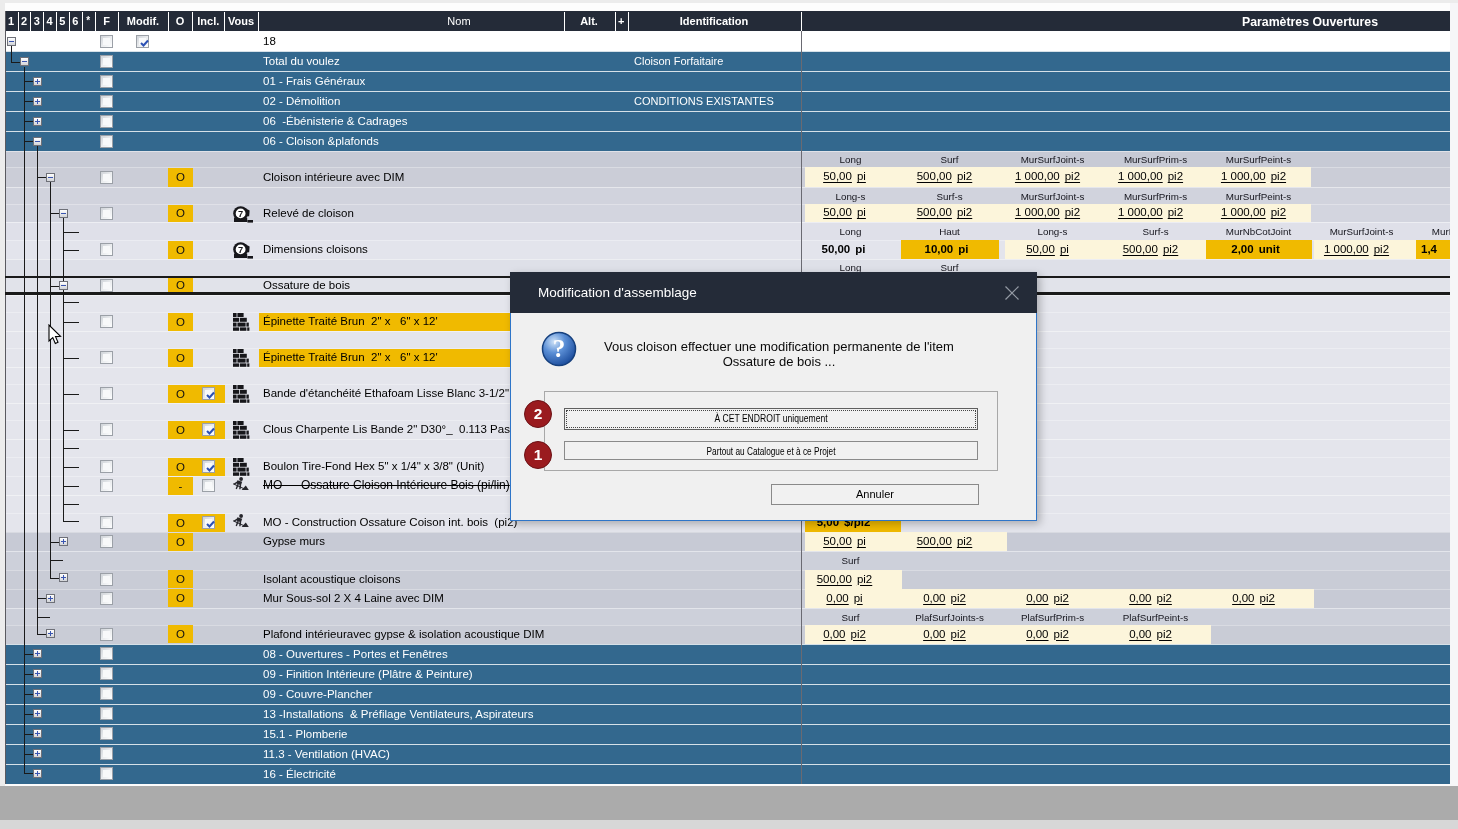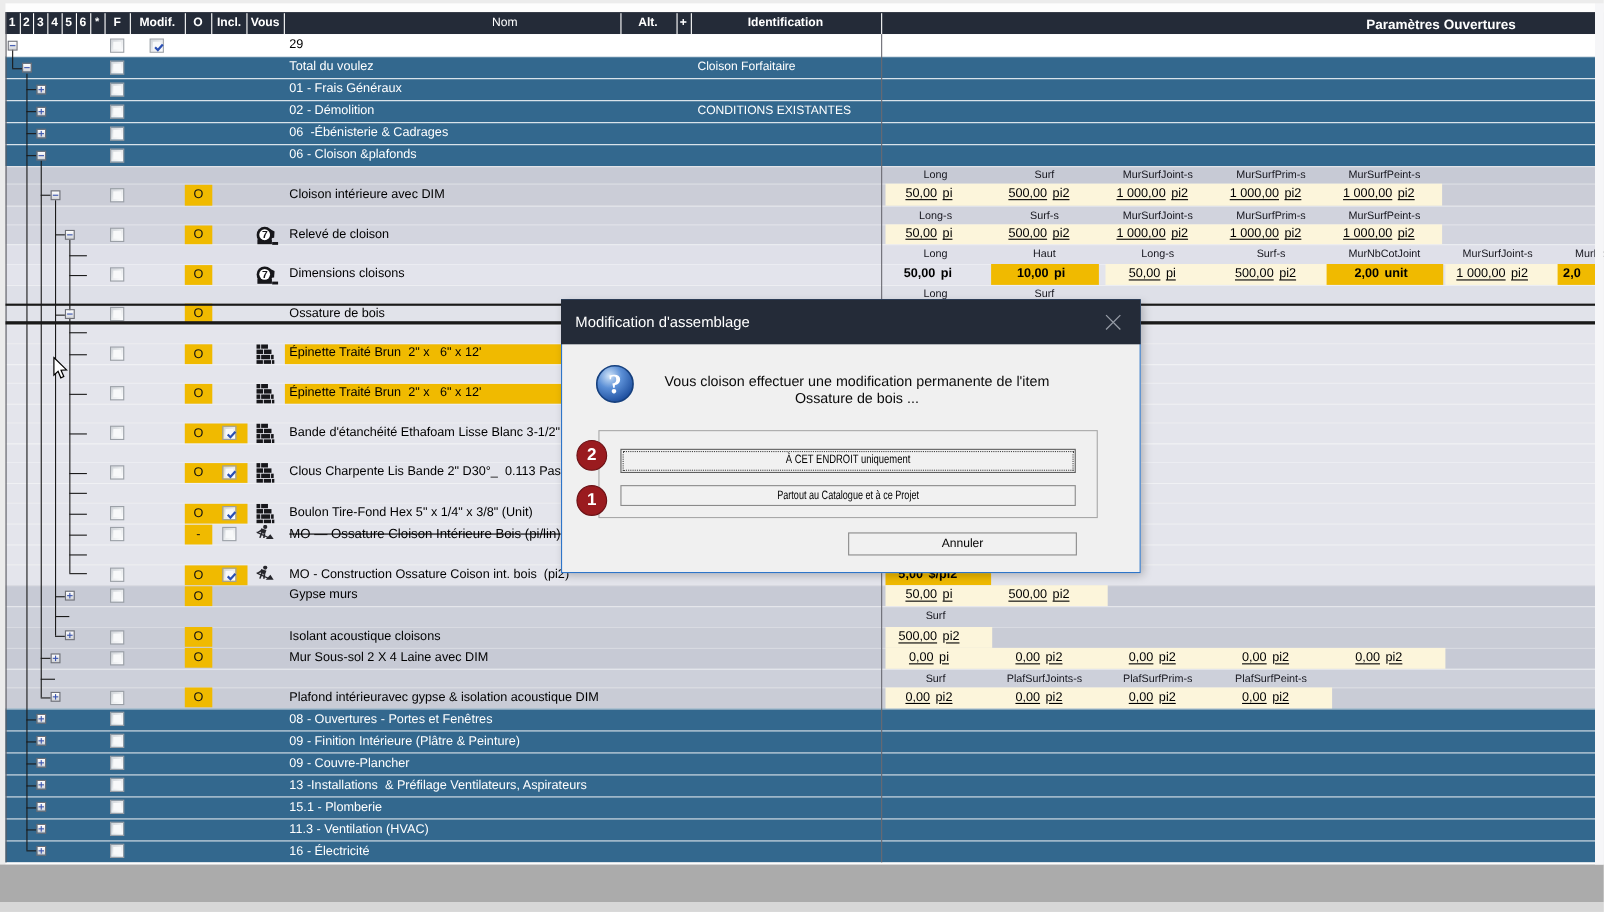--- a/index.html
+++ b/index.html
@@ -482,21 +482,21 @@
         <circle cx="8.1" cy="2" r="1.9"></circle>
         <path d="M4.4 3.2 L9.2 4.8 L8 8.2 L3.8 6.8 Z"></path>
         <path d="M4.6 6.4 L2.6 11.8 L3.9 12.2 L5.8 7.6 Z"></path>
         <path d="M6.6 7.6 L6.2 12.2 L7.6 12.2 L8.2 8.2 Z"></path>
         <path d="M5 3.8 L0.6 6.8 L1.3 7.8 L5.8 5.2 Z"></path>
         <path d="M0.4 6.2 L11.6 11.4 L11.1 12.3 L0 7.3 Z"></path>
         <path d="M8.6 13 L15.8 13 L12.8 8.6 Z"></path>
       </g>
     </svg>
   </div>
-<div class="t" style="left:263px;top:31px;height:20px;line-height:20px;font-size:11.5px;color:#000">29</div>
+<div class="t" style="left:263px;top:31px;height:20px;line-height:20px;font-size:11.5px;color:#000">18</div>
 <div class="t" style="left:263px;top:51px;height:20px;line-height:20px;font-size:11.5px;color:#fff">Total du voulez</div>
 <div class="t" style="left:263px;top:71px;height:20px;line-height:20px;font-size:11.5px;color:#fff">01 - Frais Généraux</div>
 <div class="t" style="left:263px;top:91px;height:20px;line-height:20px;font-size:11.5px;color:#fff">02 - Démolition</div>
 <div class="t" style="left:263px;top:111px;height:20px;line-height:20px;font-size:11.5px;color:#fff">06&nbsp; -Ébénisterie &amp; Cadrages</div>
 <div class="t" style="left:263px;top:131px;height:20px;line-height:20px;font-size:11.5px;color:#fff">06 - Cloison &amp;plafonds</div>
 <div class="t" style="left:263px;top:167px;height:20px;line-height:20px;font-size:11.5px;color:#000">Cloison intérieure avec DIM</div>
 <div class="t" style="left:263px;top:204px;height:18px;line-height:18px;font-size:11.5px;color:#000">Relevé de cloison</div>
 <div class="t" style="left:263px;top:240px;height:19px;line-height:19px;font-size:11.5px;color:#000">Dimensions cloisons</div>
 <div class="t" style="left:263px;top:275.5px;height:19px;line-height:19px;font-size:11.5px;color:#000">Ossature de bois</div>
 <div style="position:absolute;left:258.5px;top:312.5px;width:251.5px;height:18px;background:#f0ba00"></div>
@@ -554,21 +554,21 @@
 <div style="position:absolute;left:1314px;top:240px;width:103px;height:19px;background:#fcf5db"></div>
 <div style="position:absolute;left:901px;top:240px;width:98px;height:19px;background:#f0ba00"></div>
 <div style="position:absolute;left:1206px;top:240px;width:106px;height:19px;background:#f0ba00"></div>
 <div style="position:absolute;left:1416px;top:240px;width:34px;height:19px;background:#f0ba00"></div>
 <div class="t bv" style="left:843.5px;top:240px;width:140px;margin-left:-70px;height:19px;line-height:18px;text-align:center">50,00<span style="display:inline-block;width:5px"></span>pi</div>
 <div class="t bv" style="left:946.5px;top:240px;width:140px;margin-left:-70px;height:19px;line-height:18px;text-align:center">10,00<span style="display:inline-block;width:5px"></span>pi</div>
 <div class="t lk" style="left:1047.5px;top:240px;width:140px;margin-left:-70px;height:19px;line-height:18px;text-align:center"><u>50,00</u><span style="display:inline-block;width:5px"></span><u>pi</u></div>
 <div class="t lk" style="left:1150.5px;top:240px;width:140px;margin-left:-70px;height:19px;line-height:18px;text-align:center"><u>500,00</u><span style="display:inline-block;width:5px"></span><u>pi2</u></div>
 <div class="t bv" style="left:1255.5px;top:240px;width:140px;margin-left:-70px;height:19px;line-height:18px;text-align:center">2,00<span style="display:inline-block;width:5px"></span>unit</div>
 <div class="t lk" style="left:1356.5px;top:240px;width:140px;margin-left:-70px;height:19px;line-height:18px;text-align:center"><u>1&nbsp;000,00</u><span style="display:inline-block;width:5px"></span><u>pi2</u></div>
-<div class="t bv" style="left:1421px;top:240px;height:19px;line-height:18px">2,0</div>
+<div class="t bv" style="left:1421px;top:240px;height:19px;line-height:18px">1,4</div>
 <div class="t lbl" style="left:850.5px;top:260px;width:140px;margin-left:-70px;height:16.5px;line-height:16.5px;text-align:center">Long</div>
 <div class="t lbl" style="left:949.5px;top:260px;width:140px;margin-left:-70px;height:16.5px;line-height:16.5px;text-align:center">Surf</div>
 <div style="position:absolute;left:4.5px;top:275.8px;width:1445.5px;height:2.2px;background:#1a1a1a"></div>
 <div style="position:absolute;left:4.5px;top:292.4px;width:1445.5px;height:2.2px;background:#1a1a1a"></div>
 <div style="position:absolute;left:805px;top:513px;width:96px;height:19px;background:#f0ba00"></div>
 <div class="t bv" style="left:843.5px;top:513px;width:140px;margin-left:-70px;height:19px;line-height:18px;text-align:center">5,00<span style="display:inline-block;width:5px"></span>$/pi2</div>
 <div style="position:absolute;left:805px;top:532px;width:202px;height:19px;background:#fcf5db"></div>
 <div class="t lk" style="left:844.5px;top:532px;width:140px;margin-left:-70px;height:19px;line-height:18px;text-align:center"><u>50,00</u><span style="display:inline-block;width:5px"></span><u>pi</u></div>
 <div class="t lk" style="left:944.5px;top:532px;width:140px;margin-left:-70px;height:19px;line-height:18px;text-align:center"><u>500,00</u><span style="display:inline-block;width:5px"></span><u>pi2</u></div>
 <div class="t lbl" style="left:850.5px;top:552px;width:140px;margin-left:-70px;height:18.5px;line-height:18.5px;text-align:center">Surf</div>
@@ -589,21 +589,21 @@
 <div class="t lk" style="left:944.5px;top:624.5px;width:140px;margin-left:-70px;height:19px;line-height:18px;text-align:center"><u>0,00</u><span style="display:inline-block;width:5px"></span><u>pi2</u></div>
 <div class="t lk" style="left:1047.5px;top:624.5px;width:140px;margin-left:-70px;height:19px;line-height:18px;text-align:center"><u>0,00</u><span style="display:inline-block;width:5px"></span><u>pi2</u></div>
 <div class="t lk" style="left:1150.5px;top:624.5px;width:140px;margin-left:-70px;height:19px;line-height:18px;text-align:center"><u>0,00</u><span style="display:inline-block;width:5px"></span><u>pi2</u></div>
 <div style="position:absolute;left:1450px;top:0px;width:8px;height:785.5px;background:#f6f6f8"></div>
 <div style="position:absolute;left:0px;top:0px;width:1458px;height:3px;background:#ececec"></div>
 <svg width="14" height="21" viewBox="0 0 14 21" style="position:absolute;left:48px;top:324px">
     <path d="M1 1 L1 17 L4.8 13.6 L7.3 19.5 L10 18.3 L7.5 12.6 L12.5 12.3 Z" fill="#fff" stroke="#000" stroke-width="1.1"></path>
   </svg>
 <div style="position:absolute;left:510px;top:271.5px;width:527px;height:249px;background:#f0f0f0;border:1px solid #2e75c8;box-shadow:3px 3px 8px rgba(0,0,0,0.25)"></div>
 <div style="position:absolute;left:510px;top:271.5px;width:527px;height:41px;background:#242b38"></div>
-<div class="t" style="left:523px;top:271.5px;height:41px;line-height:41px;font-size:13.5px;color:#fff">Modification d'assemblage</div>
+<div class="t" style="left:538px;top:271.5px;height:41px;line-height:41px;font-size:13.5px;color:#fff">Modification d'assemblage</div>
 <svg width="18" height="18" viewBox="0 0 18 18" style="position:absolute;left:1003px;top:284px">
     <path d="M2.5 2.5 L15.5 15.5 M15.5 2.5 L2.5 15.5" stroke="#949aa4" stroke-width="1.2"></path>
   </svg>
 <svg width="36" height="36" viewBox="0 0 36 36" style="position:absolute;left:541px;top:331px">
     <defs>
       <radialGradient id="g1" cx="35%" cy="28%" r="75%">
         <stop offset="0%" stop-color="#cfe3f8"></stop>
         <stop offset="45%" stop-color="#5b8fd6"></stop>
         <stop offset="100%" stop-color="#1d4e9e"></stop>
       </radialGradient>

